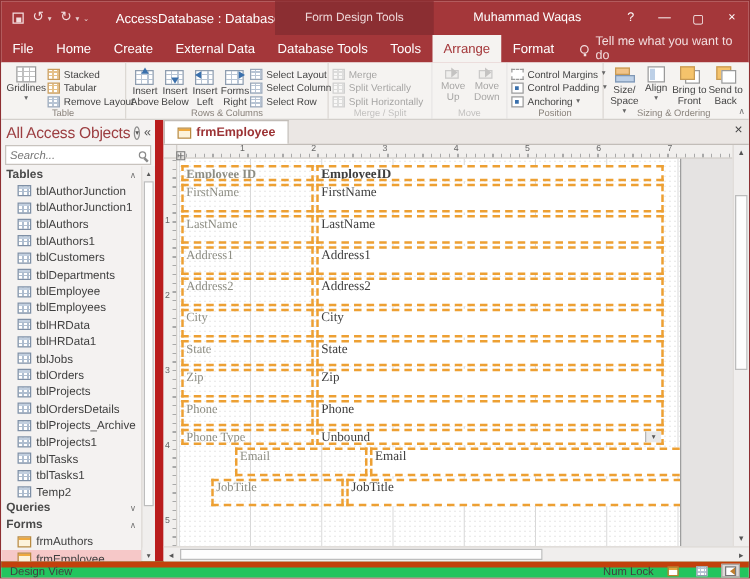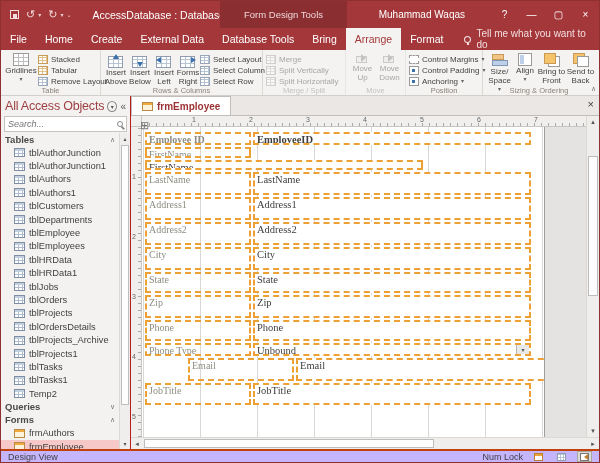--- a/index.html
+++ b/index.html
@@ -64,21 +64,21 @@
   .al::after{content:"";position:absolute;left:1px;top:1px;width:4px;height:9px;background:#BDD0E7}
   .bf,.sb{width:16px;height:14px;position:relative}
   .bf::before,.sb::after{content:"";position:absolute;right:0;bottom:0;width:10px;height:9px;background:#fff;border:1px solid #9A9A9A}
   .bf::after,.sb::before{content:"";position:absolute;left:0;top:0;width:10px;height:9px;background:#F5C36B;border:1px solid #C79A55}
   .bf::after{z-index:2}.bf::before{z-index:1}.sb::after{z-index:2}.sb::before{z-index:1}
 
   
   .main{flex:1;display:flex;min-height:0}
 
   
-  .nav{width:130px;flex:none;border-right:1px solid #b91c1c;background:#F4F2F1;display:flex;flex-direction:column;min-height:0}
+  .nav{width:130px;flex:none;border-right:7px solid #b91c1c;background:#F4F2F1;display:flex;flex-direction:column;min-height:0}
   .navhdr{height:20px;flex:none;display:flex;align-items:center;padding:0 4px;gap:3px}
   .navtitle{font-size:12.5px;color:#9C3E41;flex:1;white-space:nowrap;letter-spacing:-.2px}
   .circ{width:11px;height:11px;border:1px solid #8A8A8A;border-radius:50%;display:flex;align-items:center;justify-content:center;font-size:6px;color:#555}
   .shutter{font-size:10px;color:#555}
   .navsearch{height:16px;flex:none;margin:0 3px 1px 3px;display:flex;align-items:center;border:1px solid #C8C3BE;background:#fff;padding:0 3px;gap:2px}
   .navsearch input{flex:1;border:none;outline:none;font-size:9px;font-style:italic;color:#444;background:transparent;min-width:0;font-family:"Liberation Sans",sans-serif}
   .mag{width:6px;height:6px;border:1.5px solid #8A8A8A;border-radius:50%;position:relative;flex:none}
   .mag::after{content:"";position:absolute;width:4px;height:1.5px;background:#8A8A8A;transform:rotate(45deg);right:-3px;bottom:-2px}
   .navlist{flex:1;position:relative;overflow:hidden;padding-right:11px}
   .ngh{height:13px;display:flex;align-items:center;justify-content:space-between;padding:0 4px;font-weight:bold;font-size:9.5px;color:#4A4A4A}
@@ -117,21 +117,21 @@
   .vscroll{position:absolute;right:0;top:0;bottom:12px;width:13px;background:#F0EEED;border-left:1px solid #DCD8D3;font-size:7px;color:#555}
   .vscroll .sarr{position:absolute;left:0;right:0;height:12px;display:flex;align-items:center;justify-content:center}
   .vscroll .sarr.b{bottom:0}
   .vthumb{position:absolute;left:1px;right:1px;top:40px;height:140px;background:#FDFDFD;border:1px solid #BDBDBD}
   .hscroll{position:absolute;left:0;right:0;bottom:0;height:12px;background:#F0EEED;border-top:1px solid #DCD8D3;font-size:7px;color:#555}
   .hscroll .sarr{position:absolute;top:0;bottom:0;width:12px;display:flex;align-items:center;justify-content:center}
   .hscroll .sarr.r{right:0}
   .hthumb{position:absolute;top:1px;bottom:1px;left:13px;width:290px;background:#FDFDFD;border:1px solid #BDBDBD}
 
   
-  .status{height:13px;flex:none;background:#c4b5fd;border-top:2px solid #c2410c;display:flex;align-items:flex-end;font-size:9px;color:#3F3F3F;padding:0 7px;gap:8px}
+  .status{height:13px;flex:none;background:#22c55e;border-top:5px solid #c2410c;display:flex;align-items:flex-end;font-size:9px;color:#3F3F3F;padding:0 7px;gap:8px}
   .status .sleft{flex:1}
   .sic{width:15px;height:11px;display:flex;align-items:center;justify-content:center;border:1px solid transparent}
   .sic.active{background:#DCDAD8;border-color:#A9A5A1}
   .sic-form{width:9px;height:8px;border:1px solid #C07F2E;background:linear-gradient(#E8A33D 0 2px,#fff 2px)}
   .sic-ds{width:9px;height:8px;border:1px solid #8E9DAF;background-image:repeating-linear-gradient(0deg,transparent 0 2px,#B7C4D4 2px 3px),repeating-linear-gradient(90deg,transparent 0 2px,#B7C4D4 2px 3px);background-color:#fff}
   .sic-dv{width:9px;height:8px;border:1px solid #777;background:#fff;position:relative}
   .sic-dv::after{content:"";position:absolute;right:0;bottom:0;width:0;height:0;border:3px solid transparent;border-right:4px solid #C07F2E}
 </style>
 </head>
 <body>
@@ -157,21 +157,21 @@
       <span class="wbtn">×</span>
     </div>
   </div>
 
   <div class="tabrow">
     <span class="rtab">File</span>
     <span class="rtab">Home</span>
     <span class="rtab">Create</span>
     <span class="rtab">External Data</span>
     <span class="rtab">Database Tools</span>
-    <span class="rtab">Bring</span>
+    <span class="rtab">Tools</span>
     <span class="rtab active">Arrange</span>
     <span class="rtab">Format</span>
     <span class="tellme">
       <span class="bulb"></span>
       <span>Tell me what you want to do</span>
     </span>
   </div>
 
   <div class="ribbon">
 
@@ -497,21 +497,21 @@
           <div class="flayout">
 
               <div class="form-row" style="height: 13px; font-weight: bold;">
                 <div class="cell lab"><span>Employee ID</span></div>
                 <div class="cell ctl">
                   <span>EmployeeID</span>
                   
                 </div>
               </div>
 
-              <div class="form-row" style="height: 23px; flex-direction: column;">
+              <div class="form-row" style="height: 23px;">
                 <div class="cell lab"><span>FirstName</span></div>
                 <div class="cell ctl">
                   <span>FirstName</span>
                   
                 </div>
               </div>
 
               <div class="form-row" style="height: 23px;">
                 <div class="cell lab"><span>LastName</span></div>
                 <div class="cell ctl">
@@ -579,21 +579,21 @@
               </div>
 
               <div class="form-row" style="height: 23px; padding-left: 43px;">
                 <div class="cell lab"><span>Email</span></div>
                 <div class="cell ctl">
                   <span>Email</span>
                   
                 </div>
               </div>
 
-              <div class="form-row" style="height: 22px;">
+              <div class="form-row" style="height: 22px; margin-left: 24px;">
                 <div class="cell lab"><span>JobTitle</span></div>
                 <div class="cell ctl">
                   <span>JobTitle</span>
                   
                 </div>
               </div>
             </div>
         </div>
 
         <div class="deadzone"></div>

